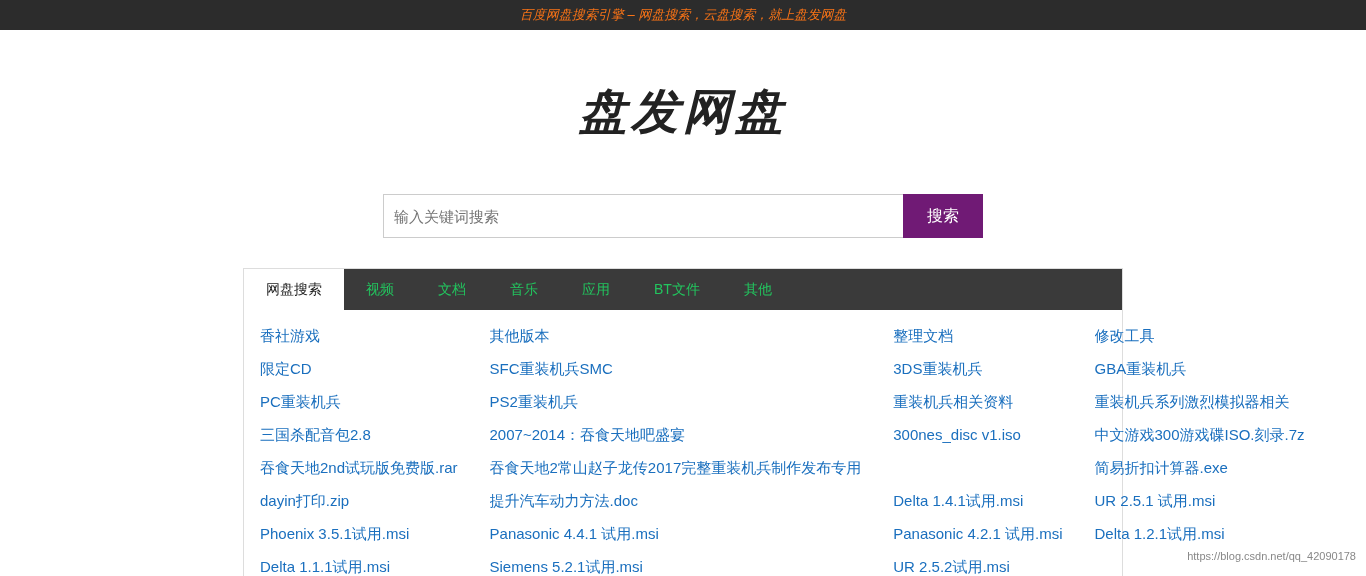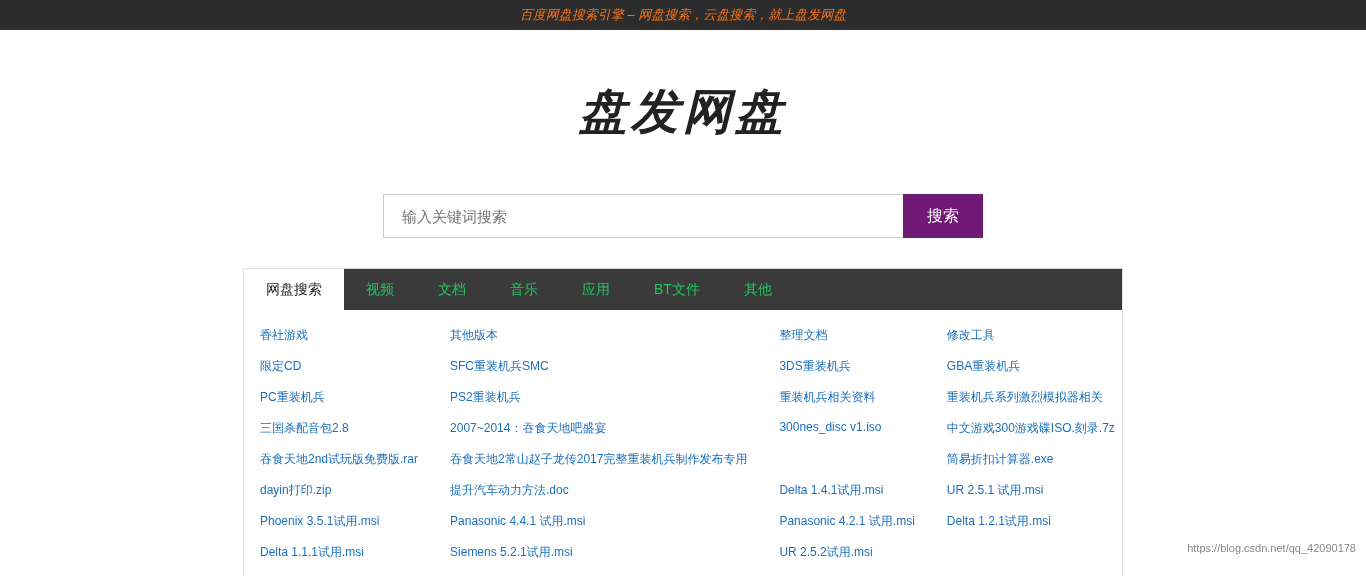--- a/index.html
+++ b/index.html
@@ -31,21 +31,21 @@
     
     #search-area {
       display: flex;
       justify-content: center;
       margin: 20px 0 30px;
     }
     #search-input {
       width: 520px;
       height: 44px;
       border: 1px solid #ccc;
-      padding: 0 18px;
+      padding: 0 10px;
       font-size: 15px;
       outline: none;
       font-family: inherit;
       border-right: none;
     }
     #search-button {
       width: 80px;
       height: 44px;
       background: #701a75;
       color: #fff;
@@ -87,31 +87,31 @@
       gap: 0;
       padding: 10px 0;
       background: #fff;
     }
     .link-cell {
       padding: 7px 16px;
     }
     .link-cell a {
       color: #1a6fbe;
       text-decoration: none;
-      font-size: 12px;
+      font-size: 15px;
       white-space: nowrap;
       overflow: hidden;
       text-overflow: ellipsis;
       display: block;
     }
 
     
     #watermark {
       position: fixed;
-      bottom: 22px;
+      bottom: 14px;
       right: 10px;
       font-size: 11px;
       color: #888;
     }
   </style>
 </head>
 <body>
 
 <div id="topbar">
   <span>百度网盘搜索引擎 – 网盘搜索，云盘搜索，就上盘发网盘</span>

